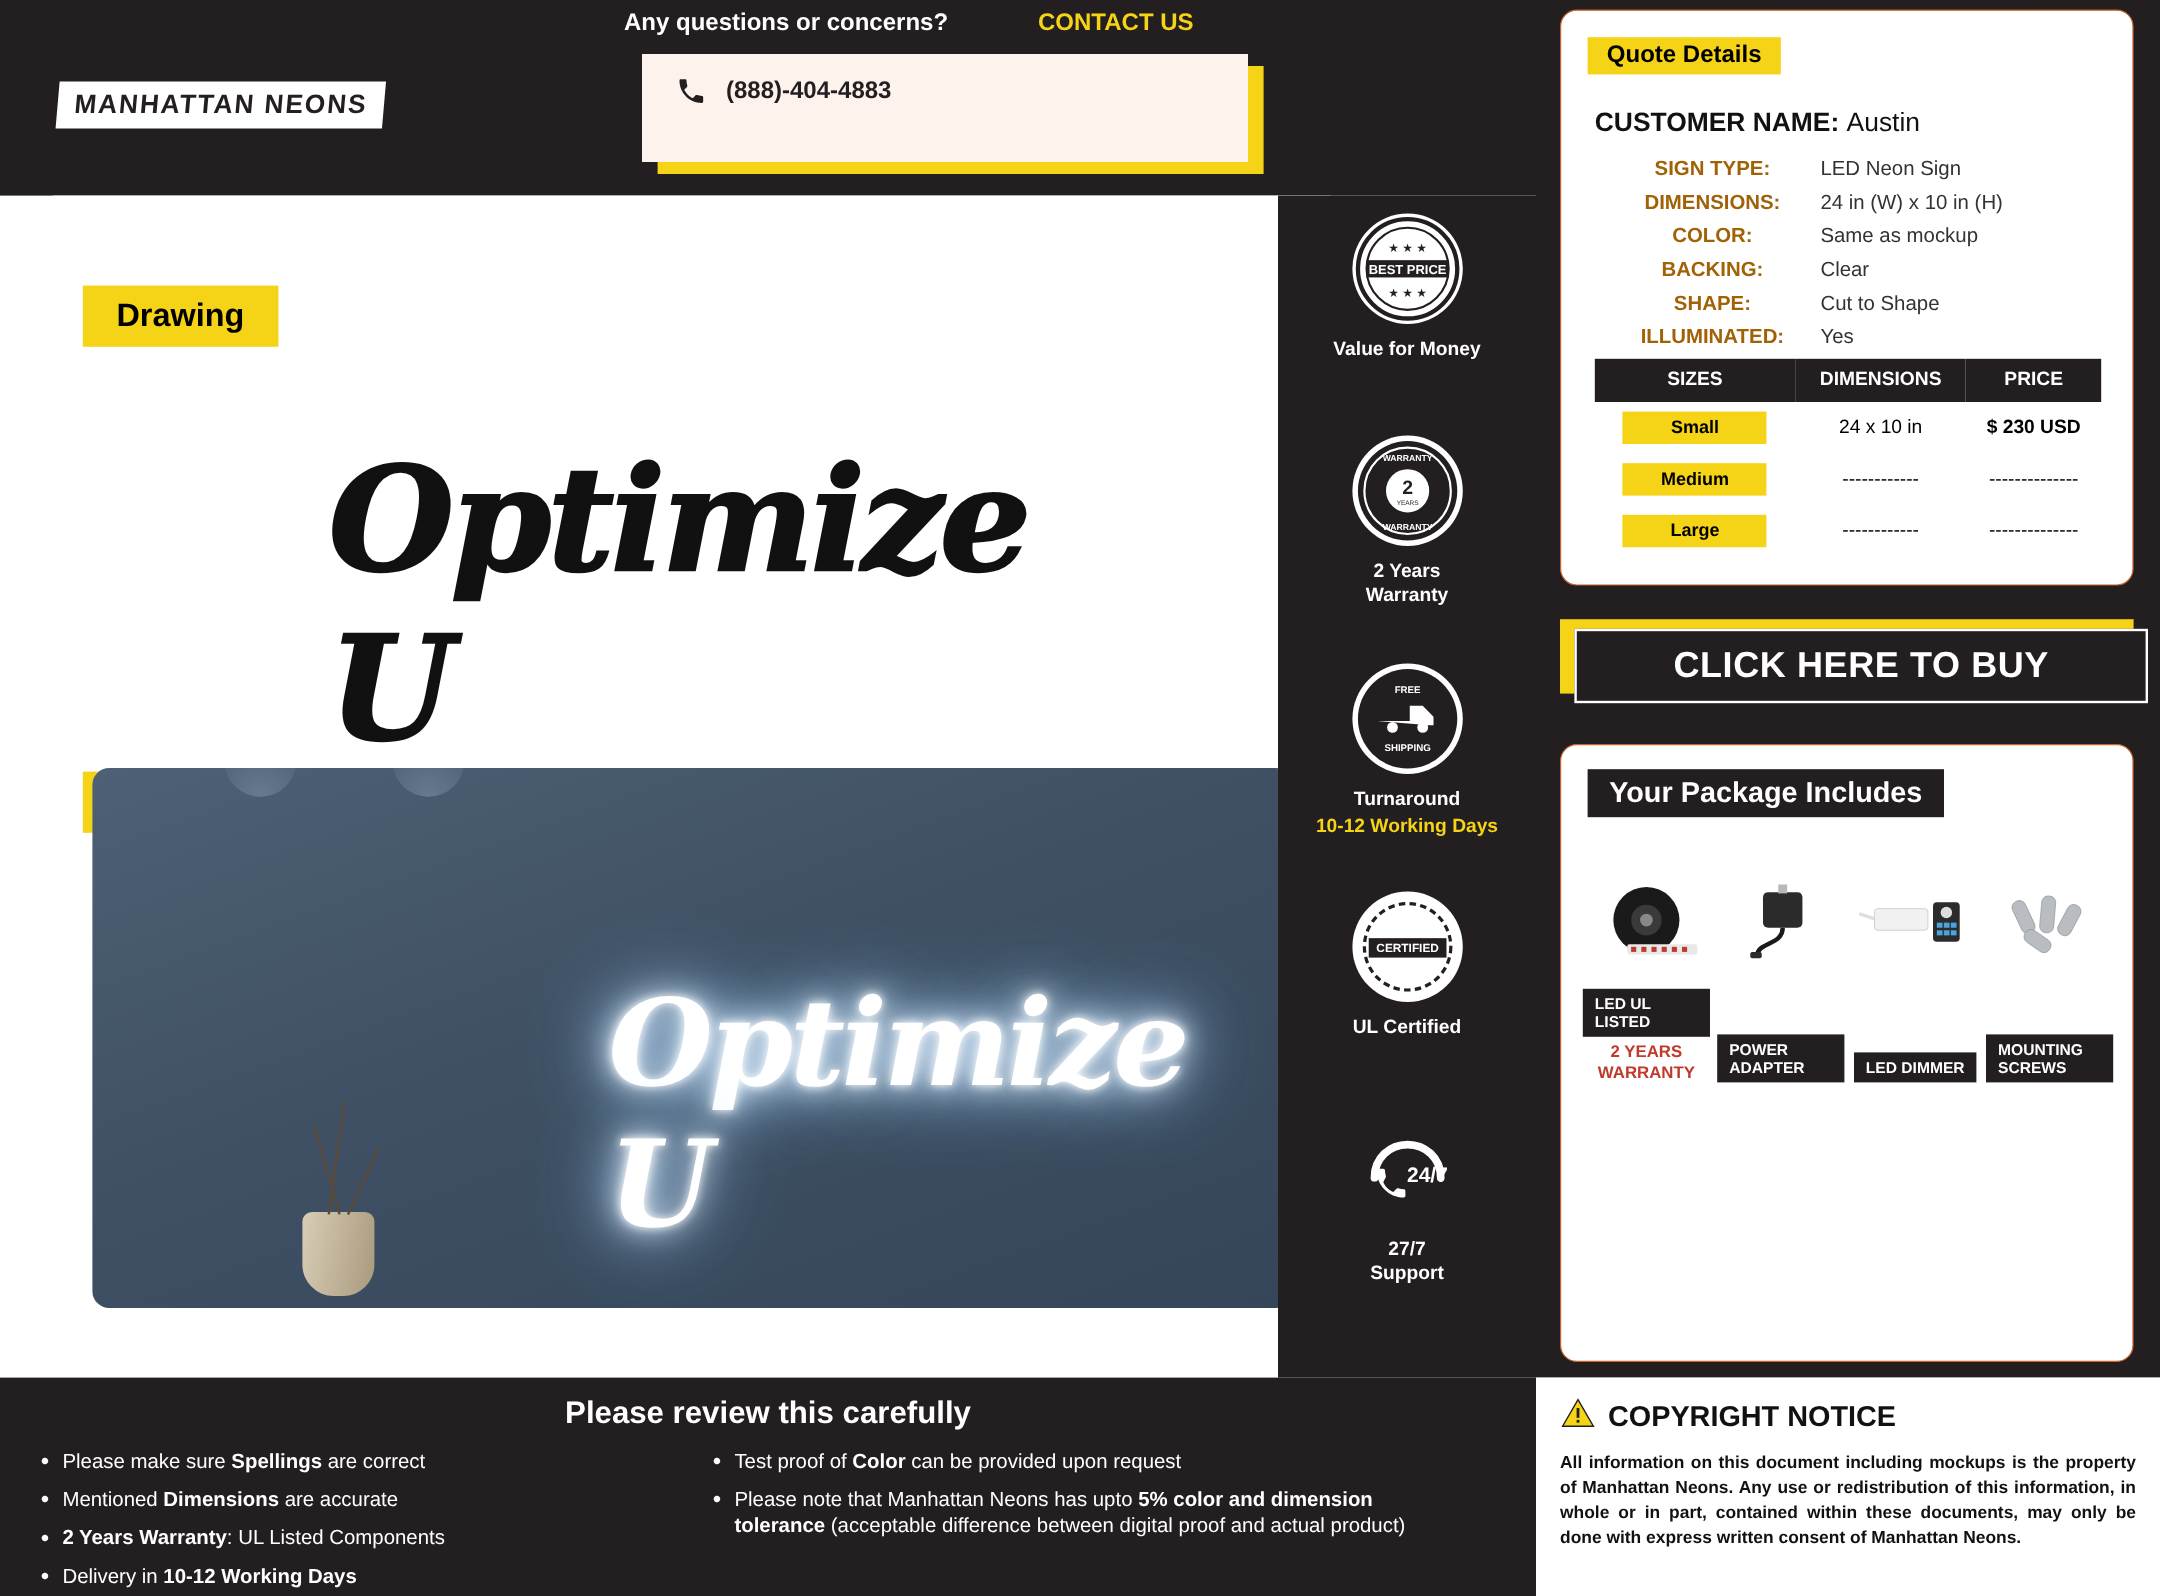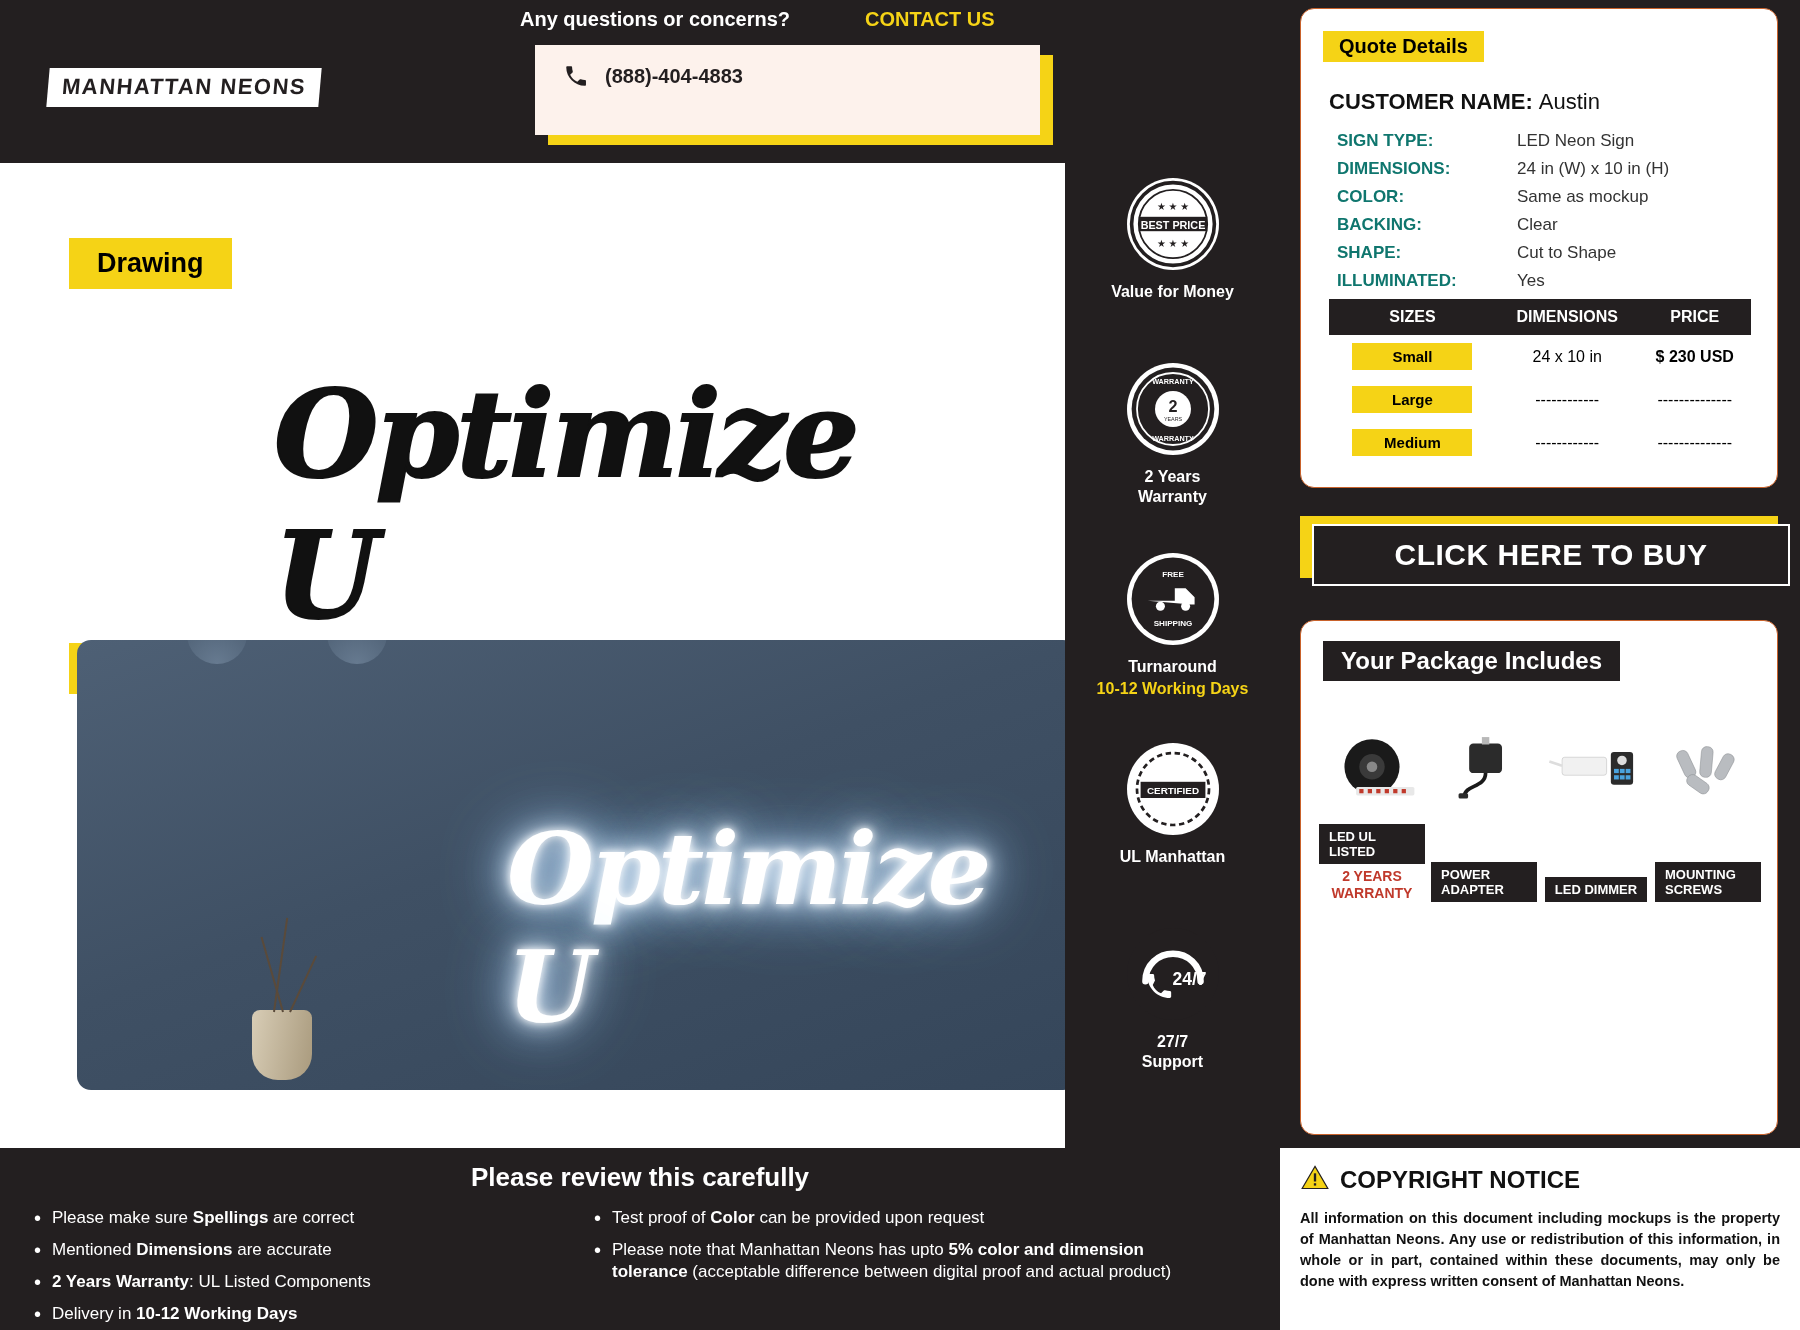--- a/index.html
+++ b/index.html
@@ -135,21 +135,21 @@
   .quote-card { position: absolute; left: 20px; top: 8px; width: 478px; height: 480px; }
   .card-title {
     background: #f5d316; color: #000; font-size: 20px; font-weight: bold;
     display: inline-block; padding: 4px 16px; position: absolute; left: 22px; top: 22px;
   }
   .cust-name {
     position: absolute; left: 28px; top: 80px; font-size: 22px; font-weight: bold; color: #111;
   }
   .spec-list { position: absolute; left: 36px; top: 122px; width: 420px; }
   .spec-row { display: flex; font-size: 17px; margin-bottom: 8px; }
-  .spec-key { width: 180px; font-weight: bold; color: #0f766e; }
+  .spec-key { width: 180px; font-weight: bold; color: #a16207; text-align: center; }
   .spec-val { color: #333; }
 
   .size-table {
     position: absolute; left: 28px; top: 290px; width: 422px;
     border-collapse: collapse;
   }
   .size-table th {
     background: #231f20; color: #fff; font-size: 16px; padding: 9px 4px;
   }
   .size-table td { text-align: center; padding: 8px 4px; font-size: 16px; }
@@ -308,21 +308,21 @@
 
     <div class="badge-item" style="top:580px;">
       <div class="badge-circle">
         <svg width="90" height="90" viewBox="0 0 100 100">
           <circle cx="50" cy="50" r="46" fill="#fff"></circle>
           <circle cx="50" cy="50" r="40" fill="none" stroke="#231f20" stroke-width="3" stroke-dasharray="6 4"></circle>
           <rect x="14" y="42" width="72" height="18" fill="#231f20"></rect>
           <text x="50" y="55" font-size="11" font-weight="bold" fill="#fff" text-anchor="middle">CERTIFIED</text>
         </svg>
       </div>
-      <div class="badge-label">UL Manhattan</div>
+      <div class="badge-label">UL Certified</div>
     </div>
 
     <div class="badge-item" style="top:765px;">
       <div class="badge-circle" style="background:#231f20;">
         <svg width="92" height="92" viewBox="0 0 100 100">
           <path d="M20 58c0-18 14-30 30-30s30 12 30 30" fill="none" stroke="#fff" stroke-width="7" stroke-linecap="round"></path>
           <path d="M28 62c1.5 4 5 7.5 9 9l3-3c.4-.4 1-.5 1.5-.3 1.6.5 3.3.8 5 .8.8 0 1.5.6 1.5 1.5v4.5c0 .8-.7 1.5-1.5 1.5C33 76 22 65 22 51.5c0-.8.7-1.5 1.5-1.5H28c.8 0 1.5.7 1.5 1.5 0 1.7.3 3.4.8 5 .2.5.1 1.1-.3 1.5l-2 4z" fill="#fff"></path>
           <text x="68" y="62" font-size="19" font-weight="bold" fill="#fff" text-anchor="middle">24/7</text>
         </svg>
       </div>
@@ -378,28 +378,28 @@
         <tbody>
           <tr>
             <td>
                 <span class="size-pill">Small</span>
               </td>
             <td>24 x 10 in</td>
             <td class="price-strong">$ 230 USD</td>
           </tr>
           <tr>
             <td>
-                <span class="size-pill">Large</span>
+                <span class="size-pill">Medium</span>
               </td>
             <td>------------</td>
             <td>--------------</td>
           </tr>
           <tr>
             <td>
-                <span class="size-pill">Medium</span>
+                <span class="size-pill">Large</span>
               </td>
             <td>------------</td>
             <td>--------------</td>
           </tr>
         </tbody>
       </table>
     </div>
 
     <div class="buy-shadow"></div>
     <div class="buy-btn">CLICK HERE TO BUY</div>

